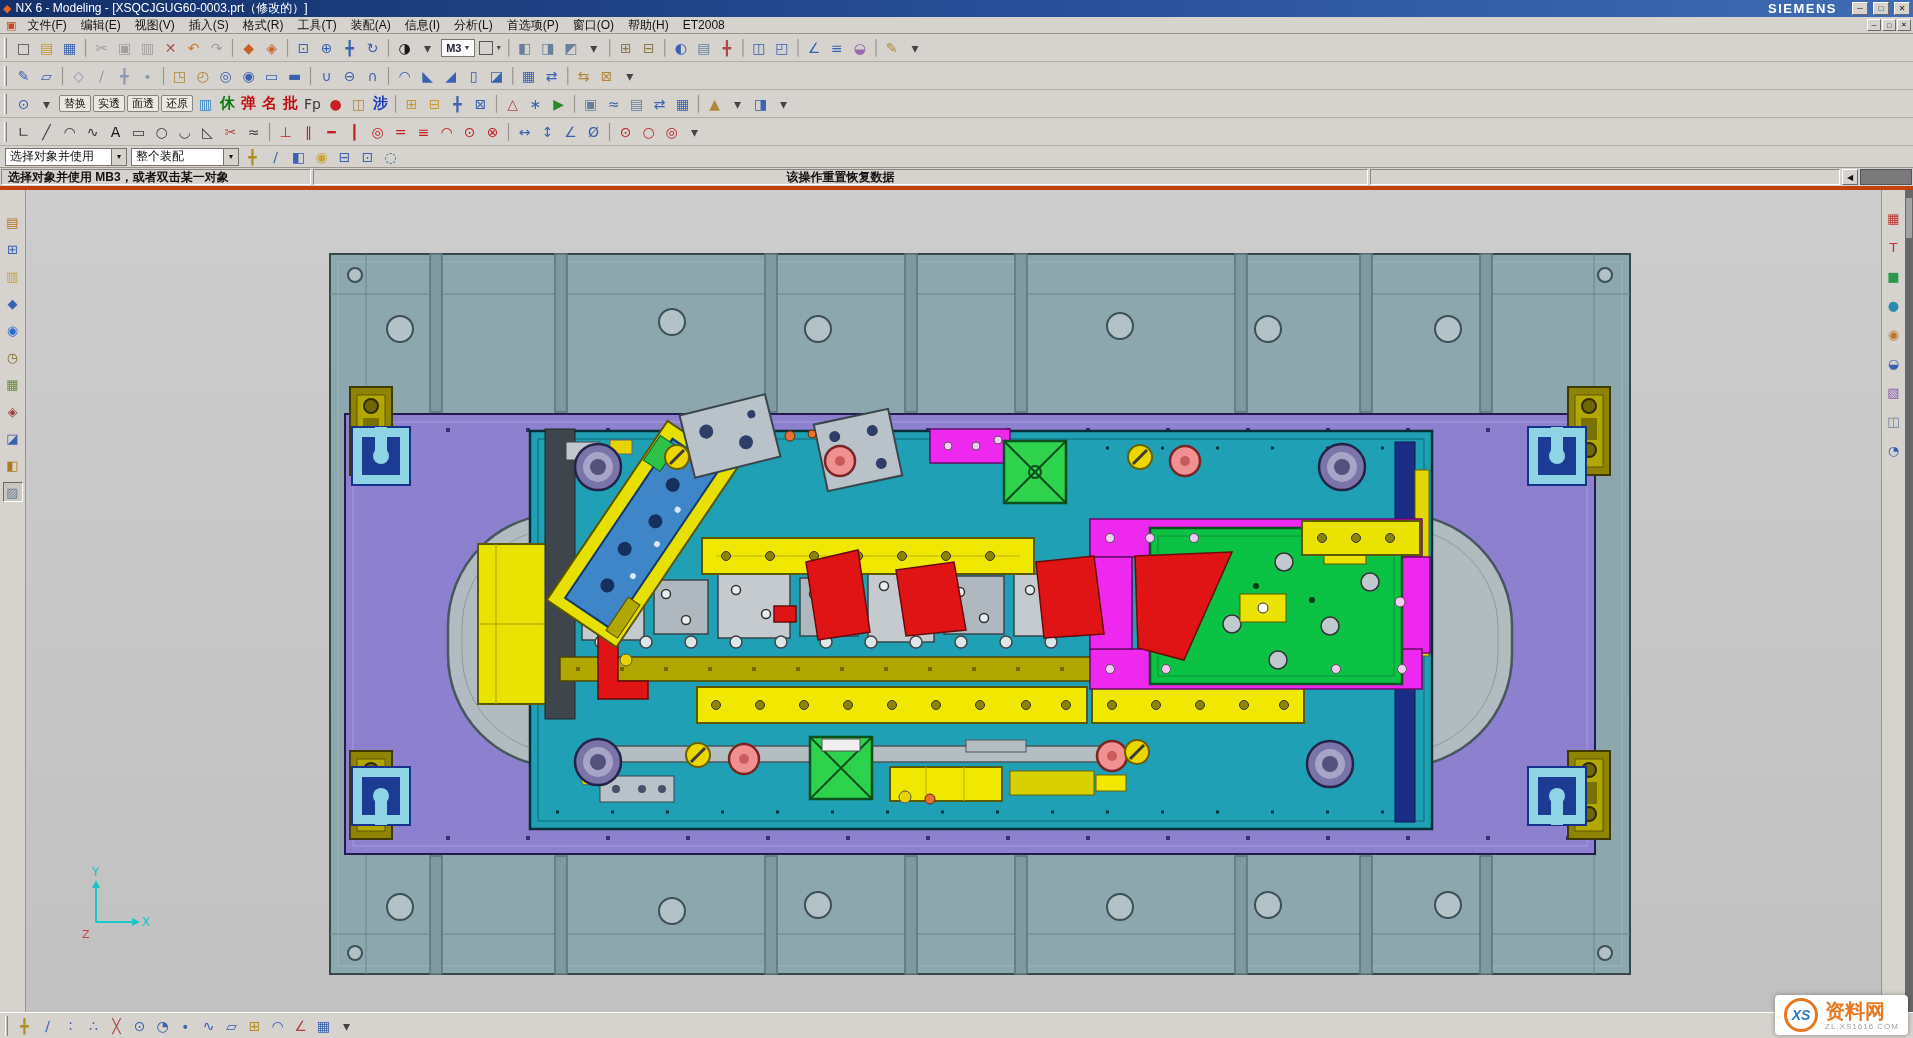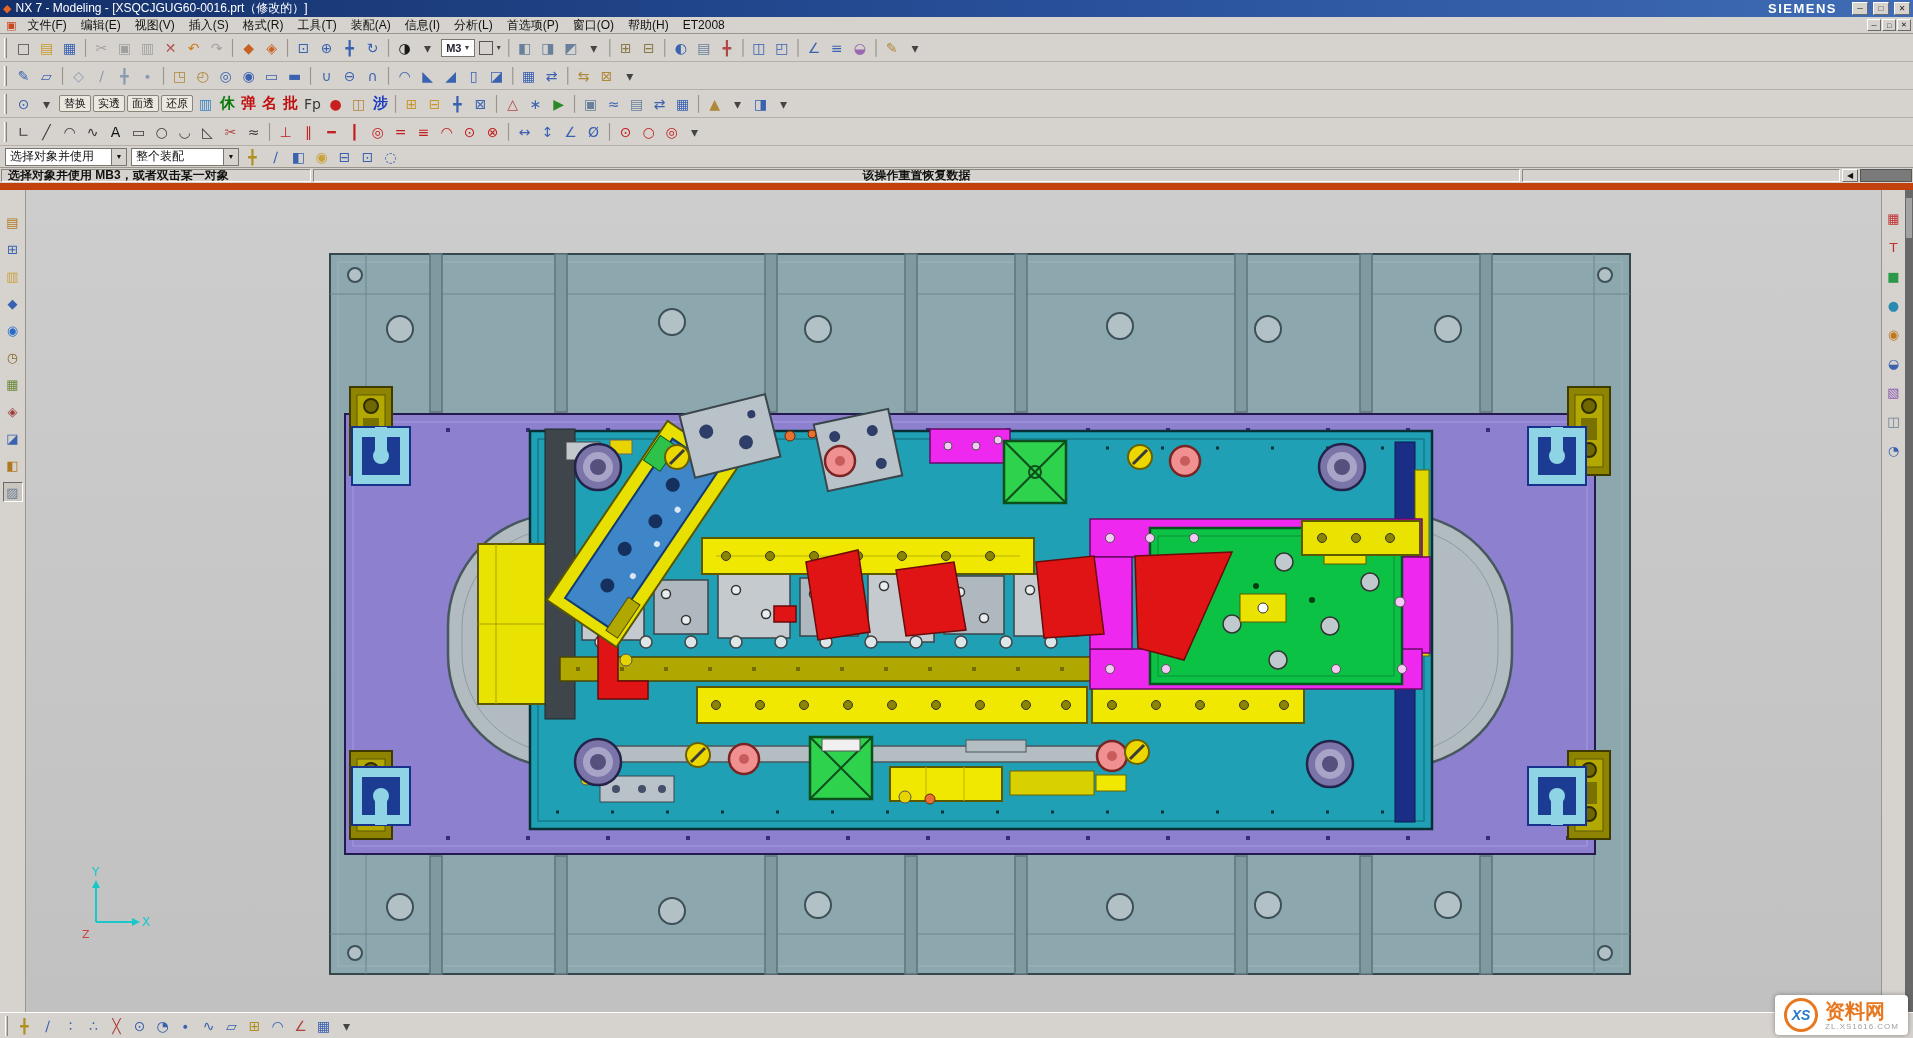--- a/index.html
+++ b/index.html
@@ -37,21 +37,21 @@
              padding:0 4px;font-size:11px;font-weight:bold;margin:0 2px;color:#223}
   .swatchwrap{display:inline-flex;align-items:center;margin:0 2px}
   .swatch{width:14px;height:14px;border:1px solid #555}
   .ddicon{font-size:7px;margin-left:2px;color:#444}
   
   .selbar{height:22px;background:#d6d3ce;display:flex;align-items:center;padding:0 3px;border-bottom:1px solid #9a968e}
   .combo{display:inline-flex;align-items:center;height:18px;background:#fff;border:1px solid #7a766e;margin:0 2px}
   .combo-val{padding:0 4px;font-size:12px;white-space:nowrap;overflow:hidden;flex:1}
   .combo-btn{width:15px;height:16px;background:#d6d3ce;border-left:1px solid #7a766e;font-size:7px;
              display:flex;align-items:center;justify-content:center}
-  .promptbar{height:22px;background:#d6d3ce;display:flex;align-items:stretch;gap:2px;padding:1px 1px;border-bottom:7px solid #c2410c}
+  .promptbar{height:22px;background:#d6d3ce;display:flex;align-items:stretch;gap:2px;padding:1px 1px;border-bottom:4px solid #c2410c}
   .ppanel{border:1px solid;border-color:#8a867e #fff #fff #8a867e;display:flex;align-items:center;
           font-weight:bold;font-size:12px;padding:0 6px;overflow:hidden;white-space:nowrap}
   .ppanel.msg{justify-content:center}
   .pbtn{width:16px;background:#d6d3ce;border:1px solid;border-color:#fff #6a6a6a #6a6a6a #fff;
         display:flex;align-items:center;justify-content:center;font-size:8px}
   .pdark{background:#7a7a7a;border:1px solid #555;width:52px}
   
   .main{position:absolute;top:190px;left:0;right:0;bottom:26px}
   .leftstrip{position:absolute;left:0;top:0;bottom:0;width:26px;background:#d6d3ce;border-right:1px solid #9a968e;
              display:flex;flex-direction:column;align-items:center;padding-top:22px;gap:7px}
@@ -76,21 +76,21 @@
   .wm-brand{color:#e87820;font-size:20px;font-weight:bold;line-height:22px}
   .wm-sub{font-size:8px;color:#a0a0a0;letter-spacing:1px}
 </style>
 </head>
 <body>
 
 <div class="win" data-name="nx-application-window">
 
   <div class="titlebar" data-name="title-bar">
     <span class="app-icon" data-name="nx-app-icon">◆</span>
-    <span class="title-text" data-name="window-title">NX 7 - Modeling - [XSQCJGUG60-0016.prt（修改的）]</span>
+    <span class="title-text" data-name="window-title">NX 6 - Modeling - [XSQCJGUG60-0003.prt（修改的）]</span>
     <span class="spacer" data-name="titlebar-spacer"></span>
     <span class="brand" data-name="siemens-logo">SIEMENS</span>
     <span class="list"><span class="winbtn" data-name="minimize-button">─</span><span class="winbtn" data-name="maximize-button">□</span><span class="winbtn" data-name="close-button">✕</span></span>
   </div>
 
   <div class="menubar" data-name="menu-bar">
     <span class="doc-icon" data-name="document-icon">▣</span>
     <span class="list"><span class="menu-item" data-name="menu-file">文件(F)</span><span class="menu-item" data-name="menu-edit">编辑(E)</span><span class="menu-item" data-name="menu-view">视图(V)</span><span class="menu-item" data-name="menu-insert">插入(S)</span><span class="menu-item" data-name="menu-format">格式(R)</span><span class="menu-item" data-name="menu-tools">工具(T)</span><span class="menu-item" data-name="menu-assemblies">装配(A)</span><span class="menu-item" data-name="menu-information">信息(I)</span><span class="menu-item" data-name="menu-analysis">分析(L)</span><span class="menu-item" data-name="menu-preferences">首选项(P)</span><span class="menu-item" data-name="menu-window">窗口(O)</span><span class="menu-item" data-name="menu-help">帮助(H)</span><span class="menu-item" data-name="menu-et2008">ET2008</span></span>
     <span class="spacer" data-name="menubar-spacer"></span>
     <span class="list"><span class="docbtn" data-name="doc-minimize-button">─</span><span class="docbtn" data-name="doc-restore-button">□</span><span class="docbtn" data-name="doc-close-button">✕</span></span>
@@ -140,21 +140,21 @@
       <span class="combo-val" data-name="selection-scope-value">整个装配</span>
       <span class="combo-btn" data-name="chevron-down-icon">▼</span>
     </span>
     <span class="list"><span class="tbi" data-name="snap-point-icon" style="color: rgb(176, 144, 32);">╋</span><span class="tbi" data-name="select-edge-icon" style="color: rgb(58, 98, 176);">∕</span><span class="tbi" data-name="select-face-icon" style="color: rgb(58, 98, 176);">◧</span><span class="tbi" data-name="highlight-hidden-icon" style="color: rgb(202, 162, 60);">◉</span><span class="tbi" data-name="shade-select-icon" style="color: rgb(58, 98, 176);">⊟</span><span class="tbi" data-name="box-select-icon" style="color: rgb(58, 98, 176);">⊡</span><span class="tbi" data-name="lasso-select-icon" style="color: rgb(58, 98, 176);">◌</span></span>
   </div>
 
   <div class="promptbar" data-name="status-bar">
     <div class="ppanel" style="width:310px" data-name="prompt-panel">
       <span data-name="prompt-text">选择对象并使用 MB3，或者双击某一对象</span>
     </div>
-    <div class="ppanel msg" style="width:1207px" data-name="message-panel">
+    <div class="ppanel msg" style="width:1055px" data-name="message-panel">
       <span data-name="status-message">该操作重置恢复数据</span>
     </div>
     <div class="ppanel" style="flex:1" data-name="empty-status-panel"></div>
     <div class="pbtn" data-name="statusbar-collapse-button">◀</div>
     <div class="pdark" data-name="statusbar-resize-area"></div>
   </div>
 
   <div class="main" data-name="main-area">
 
     <div class="leftstrip" data-name="resource-bar-left">

